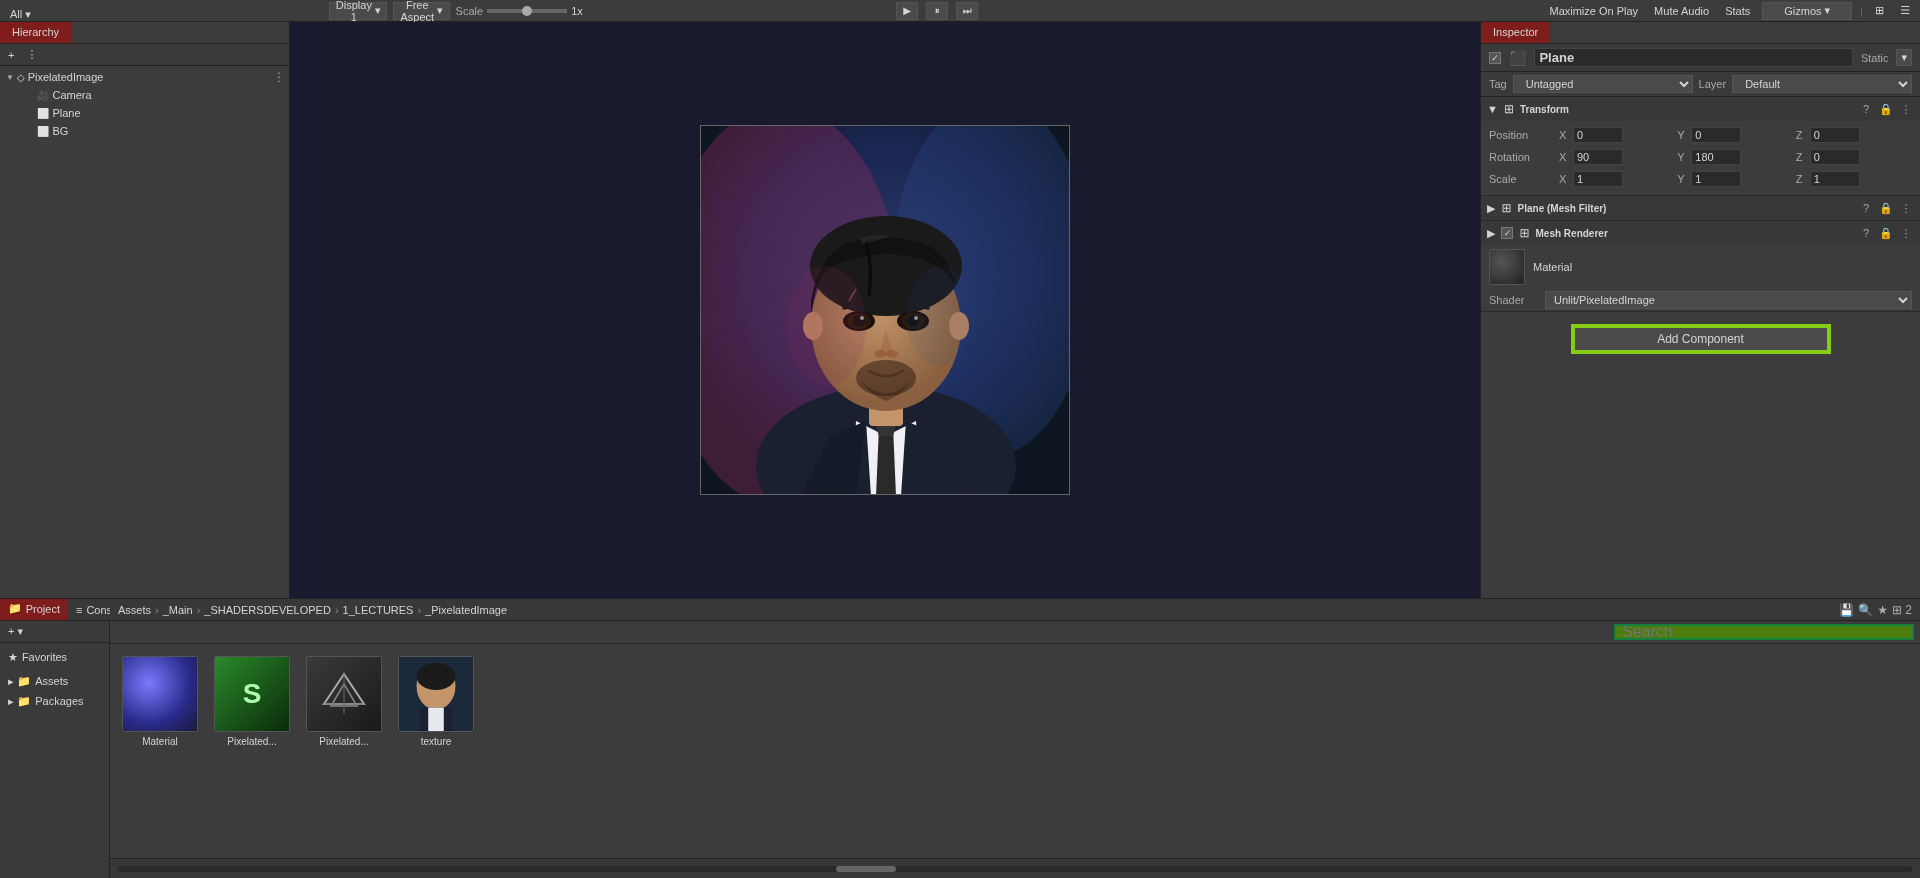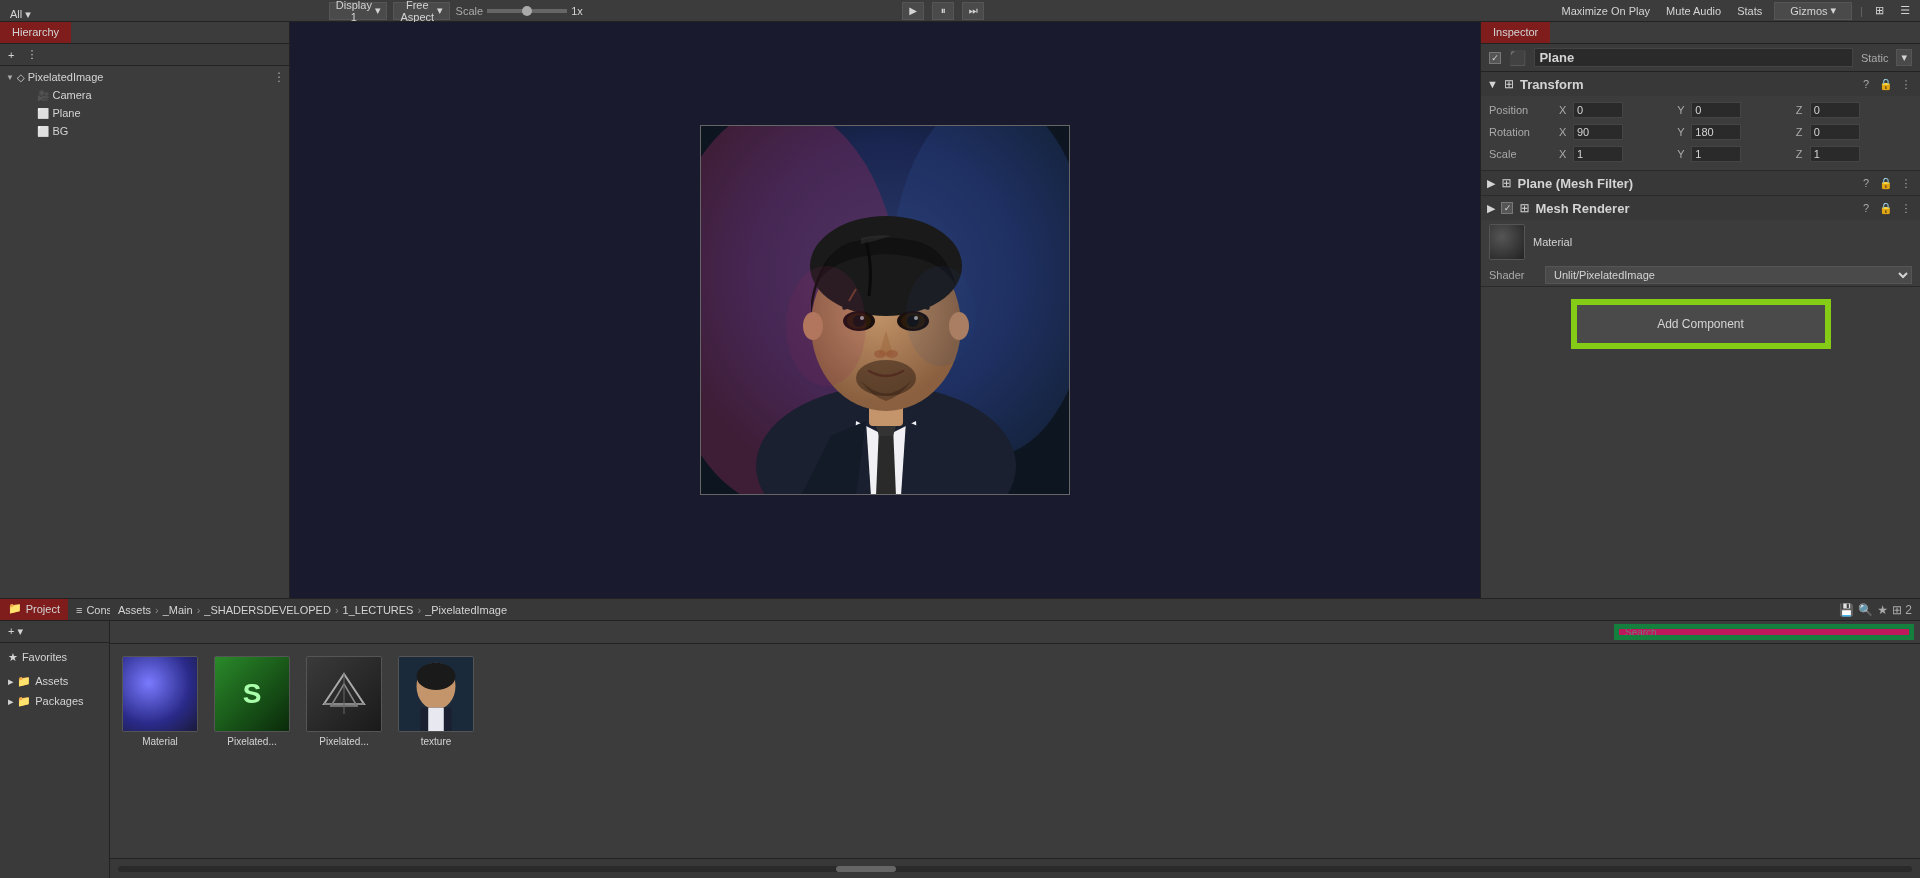--- a/index.html
+++ b/index.html
@@ -233,21 +233,21 @@
     .component-header {
       height: 24px;
       background: #383838;
       display: flex;
       align-items: center;
       padding: 0 6px;
       gap: 6px;
       cursor: pointer;
     }
     .component-title {
-      font-size: 13px;
+      font-size: 10px;
       font-weight: bold;
       flex: 1;
     }
     .component-icons {
       display: flex;
       gap: 4px;
     }
     .component-icon-btn {
       width: 16px;
       height: 16px;
@@ -338,24 +338,24 @@
     }
 
     
     .add-component-row {
       padding: 12px 8px;
       display: flex;
       justify-content: center;
     }
     .add-component-btn {
       background: #4a4a4a;
-      border: 6px solid #84cc16;
+      border: 4px solid #84cc16;
       color: #d4d4d4;
       font-size: 12px;
-      padding: 12px 60px;
+      padding: 4px 60px;
       cursor: pointer;
       width: 260px;
     }
 
     
     .bottom-layout {
       height: 280px;
       display: flex;
       border-top: 1px solid #222;
       flex-shrink: 0;
@@ -393,24 +393,24 @@
     }
     .breadcrumb {
       display: flex;
       align-items: center;
       gap: 4px;
       font-size: 11px;
     }
     .breadcrumb-sep { color: #888; }
     .search-box {
       margin-left: auto;
-      background: #be185d;
-      border: 5px solid #15803d;
-      color: #d4d4d4;
-      font-size: 10px;
+      background: #4d7c0f;
+      border: 2px solid #15803d;
+      color: #d4d4d4;
+      font-size: 16px;
       padding: 1px 6px;
       width: 200px;
       height: 16px;
     }
     .asset-grid {
       flex: 1;
       padding: 12px;
       display: flex;
       gap: 16px;
       align-items: flex-start;
@@ -536,21 +536,21 @@
       height: 20px;
       cursor: pointer;
     }
 
     
     .gizmos-btn {
       background: #4a4a4a;
       border: 1px solid #555;
       color: #d4d4d4;
       font-size: 11px;
-      padding: 1px 15px;
+      padding: 1px 21px;
       cursor: pointer;
       display: flex;
       align-items: center;
       gap: 3px;
       height: 18px;
     }
   </style>
 </head>
 <body>
 
@@ -737,20 +737,30 @@
 
     <div class="inspector-top">
       <div class="unity-checkbox">✓</div>
 
       <span style="font-size:14px;">⬛</span>
       <input type="text" style="background: rgb(42, 42, 42); border: 1px solid rgb(68, 68, 68); color: rgb(212, 212, 212); font-size: 13px; font-weight: bold; padding: 1px 4px; flex: 1 1 0%;" value="Plane">
       <span style="color:#aaa;font-size:11px;">Static</span>
       <button class="static-dropdown">▾</button>
     </div>
 
+    <div class="tag-layer-row">
+      <span class="tag-label">Tag</span>
+      <select class="tag-dropdown">
+        <option>Untagged</option>
+      </select>
+      <span class="tag-label">Layer</span>
+      <select class="tag-dropdown">
+        <option>Default</option>
+      </select>
+    </div>
 
     <div class="component-section">
       <div class="component-header">
         <span>▼</span>
         <span style="font-size:12px;">⊞</span>
         <span class="component-title">Transform</span>
         <div class="component-icons">
           <button class="component-icon-btn">?</button>
           <button class="component-icon-btn">🔒</button>
           <button class="component-icon-btn">⋮</button>

